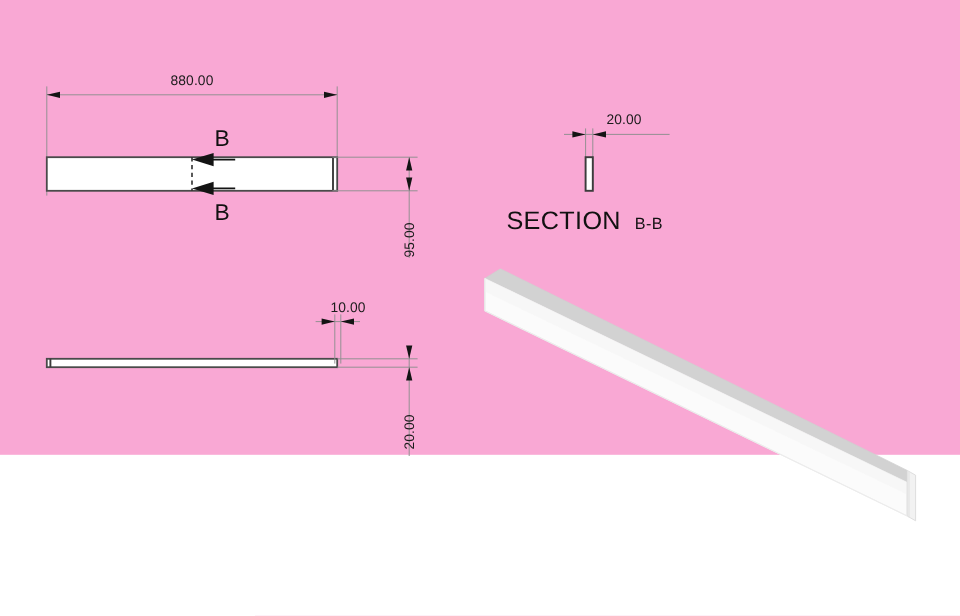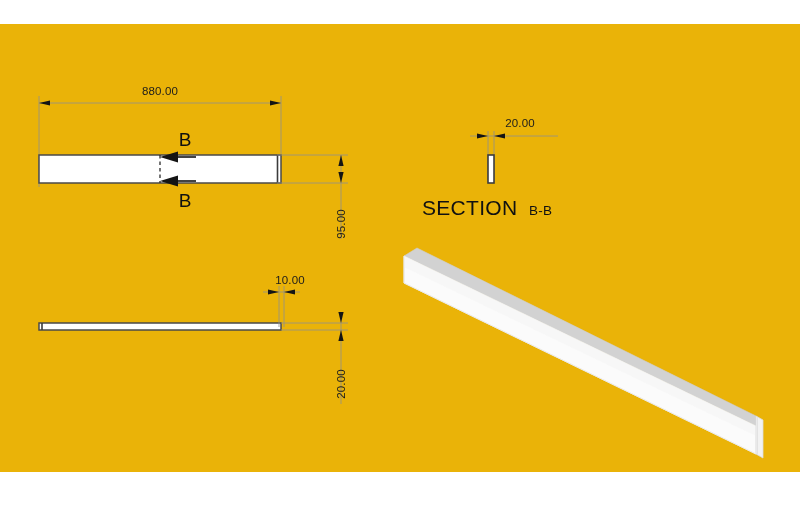--- a/index.html
+++ b/index.html
@@ -11,23 +11,22 @@
   body {
     width: 800px;
     height: 513px;
     overflow: hidden;
     font-family: "Liberation Sans", sans-serif;
     color: #1a1a1a;
   }
   #sheet {
     position: relative;
     width: 800px;
-    height: 448px;
-    background: #eab308;
-    margin-top: 24px;
+    height: 379px;
+    background: #f9a8d4;
   }
   #drawing-svg {
     position: absolute;
     left: 0;
     top: 0;
     width: 800px;
     height: 513px;
     display: block;
   }
   .dim-text {

